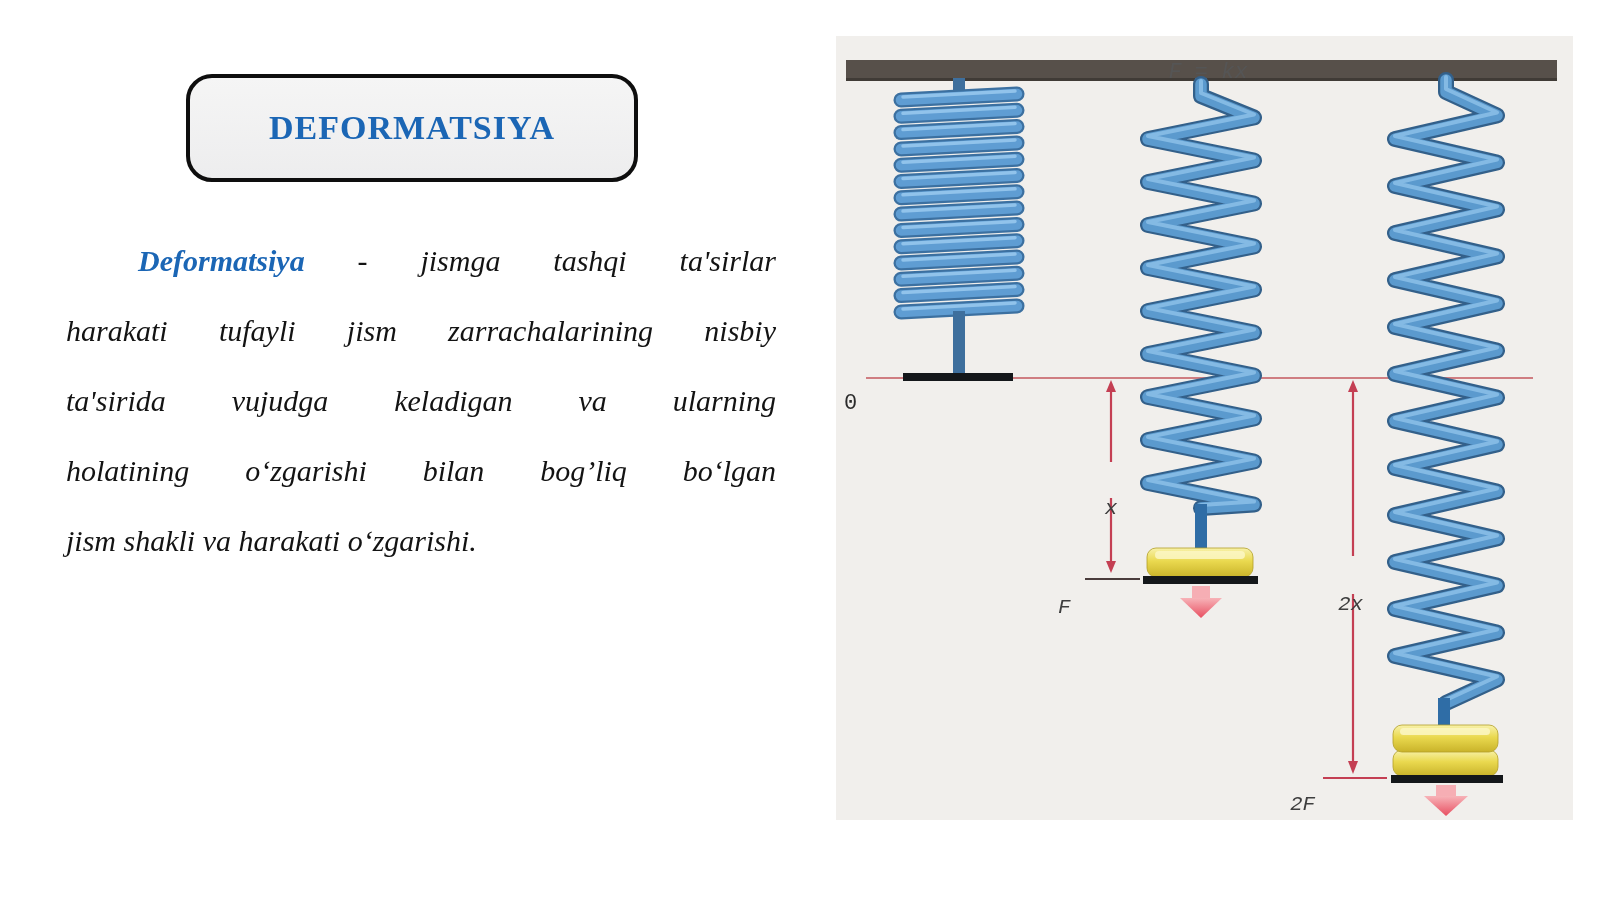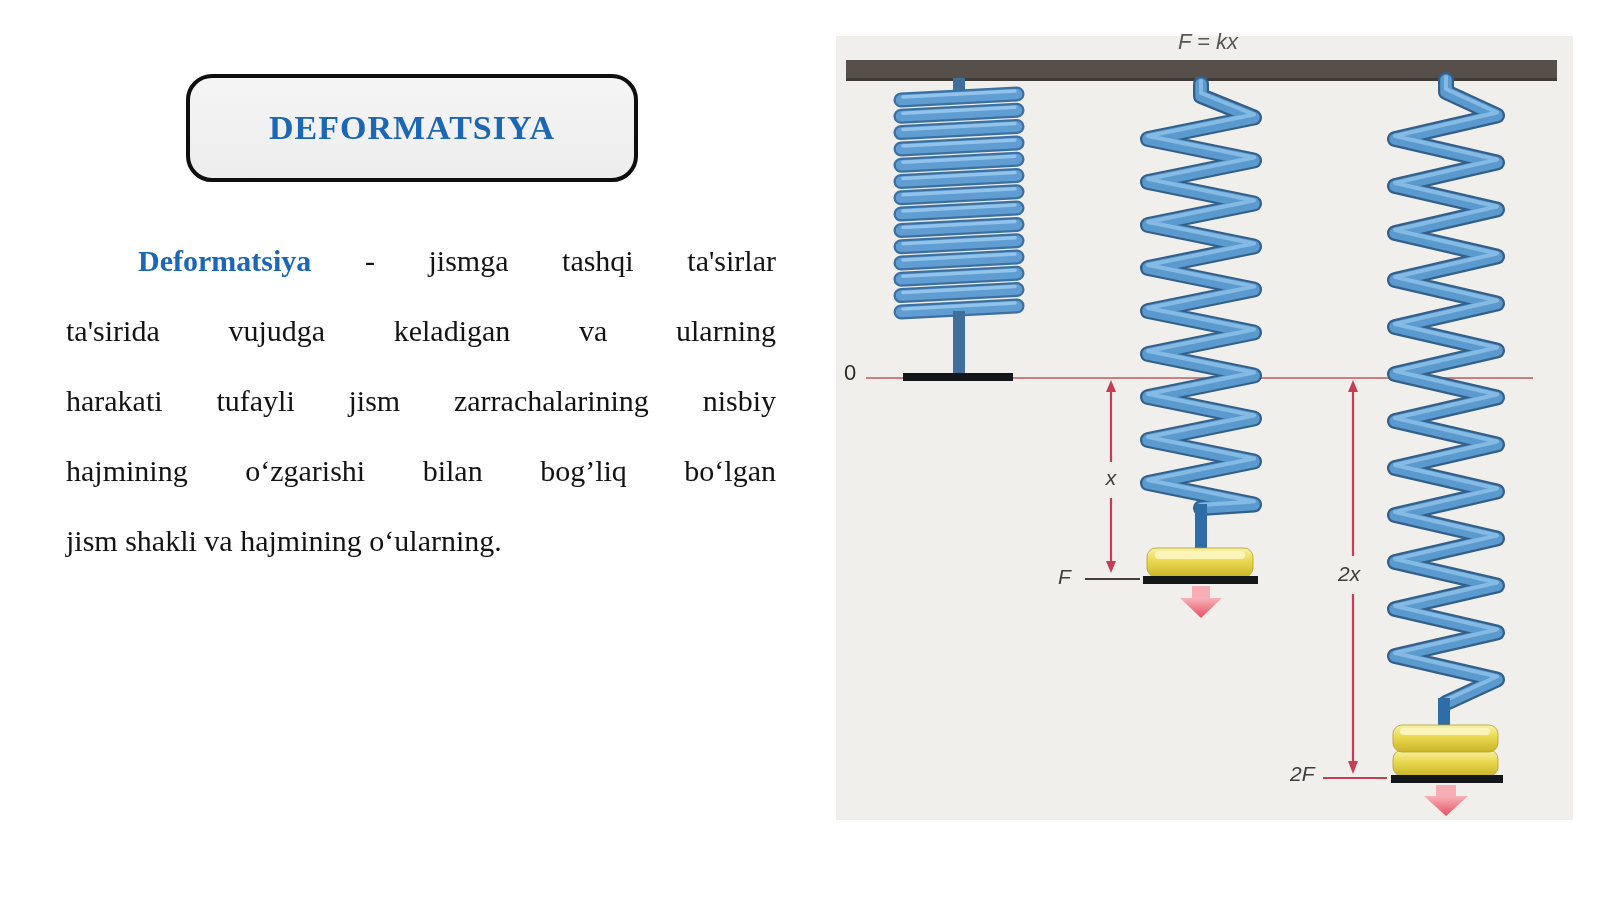--- a/index.html
+++ b/index.html
@@ -23,34 +23,34 @@
     font-weight:bold;font-size:34px;letter-spacing:1px;
     color:var(--accent,#1b66b5);
     font-family:"Liberation Serif", serif;
   }
 
   
   .paragraph{
     position:absolute;left:66px;top:226px;width:710px;
     font-size:30px;line-height:70px;color:#131313;
   }
-  .pline{text-align:justify;text-align-last:justify;white-space:normal;}
+  .pline{text-align:justify;text-align-last:justify;white-space:normal;font-style:italic;}
   .pline.first{text-indent:72px;}
   .pline.last{text-align-last:left;}
   .lead-word{color:var(--accent,#1b66b5);font-weight:bold;}
 
   
   .figure{
     position:absolute;left:836px;top:28px;width:737px;height:792px;
   }
   .figure svg{position:absolute;left:0;top:0;}
   .fig-label{
     position:absolute;
-    font-family:Liberation Sans, sans-serif;
-    font-style:italic;color:#3e3e3e;font-size:21px;
+    font-family:Liberation Mono, monospace;
+    font-style:italic;color:#3e3e3e;font-size:21px;margin-top:31px;
   }
   .fig-label.formula{color:#555;font-size:22px;text-align:center;}
   .fig-label.upright{font-style:normal;color:#2b2b2b;font-size:22px;}
 
   
   .tube-base{stroke:#3c70a0;stroke-width:15;stroke-linecap:round;}
   .tube-mid{stroke:#5f9dd3;stroke-width:10.5;stroke-linecap:round;}
   .tube-hi{stroke:#97c8ee;stroke-width:3.5;stroke-linecap:round;opacity:.9;}
   .coil-base{fill:none;stroke:#33608a;stroke-width:16;stroke-linejoin:round;stroke-linecap:round;}
   .coil-mid{fill:none;stroke:var(--spring,#5b9ace);stroke-width:11.5;stroke-linejoin:round;stroke-linecap:round;}
@@ -62,24 +62,24 @@
 <body>
 
 <div class="slide">
 
   <div class="title-box">
     <span class="title-text">DEFORMATSIYA</span>
   </div>
 
   <div class="paragraph">
     <div class="pline first"><span class="lead-word">Deformatsiya</span><span> - jismga tashqi ta'sirlar</span></div>
+    <div class="pline">harakati tufayli jism zarrachalarining nisbiy</div>
     <div class="pline">ta'sirida vujudga keladigan va ularning</div>
-    <div class="pline">harakati tufayli jism zarrachalarining nisbiy</div>
-    <div class="pline">hajmining o‘zgarishi bilan bog’liq bo‘lgan</div>
-    <div class="pline last">jism shakli va hajmining o‘ularning.</div>
+    <div class="pline">holatining o‘zgarishi bilan bog’liq bo‘lgan</div>
+    <div class="pline last">jism shakli va harakati o‘zgarishi.</div>
   </div>
 
   <div class="figure">
     <svg id="fig-svg" width="737" height="792" viewBox="0 0 737 792">
       <defs>
         <linearGradient id="gold" x1="0" y1="0" x2="0" y2="1">
           <stop offset="0" stop-color="#f8f2ab"></stop>
           <stop offset="0.45" stop-color="#ead94f"></stop>
           <stop offset="1" stop-color="#c9b32a"></stop>
         </linearGradient>

